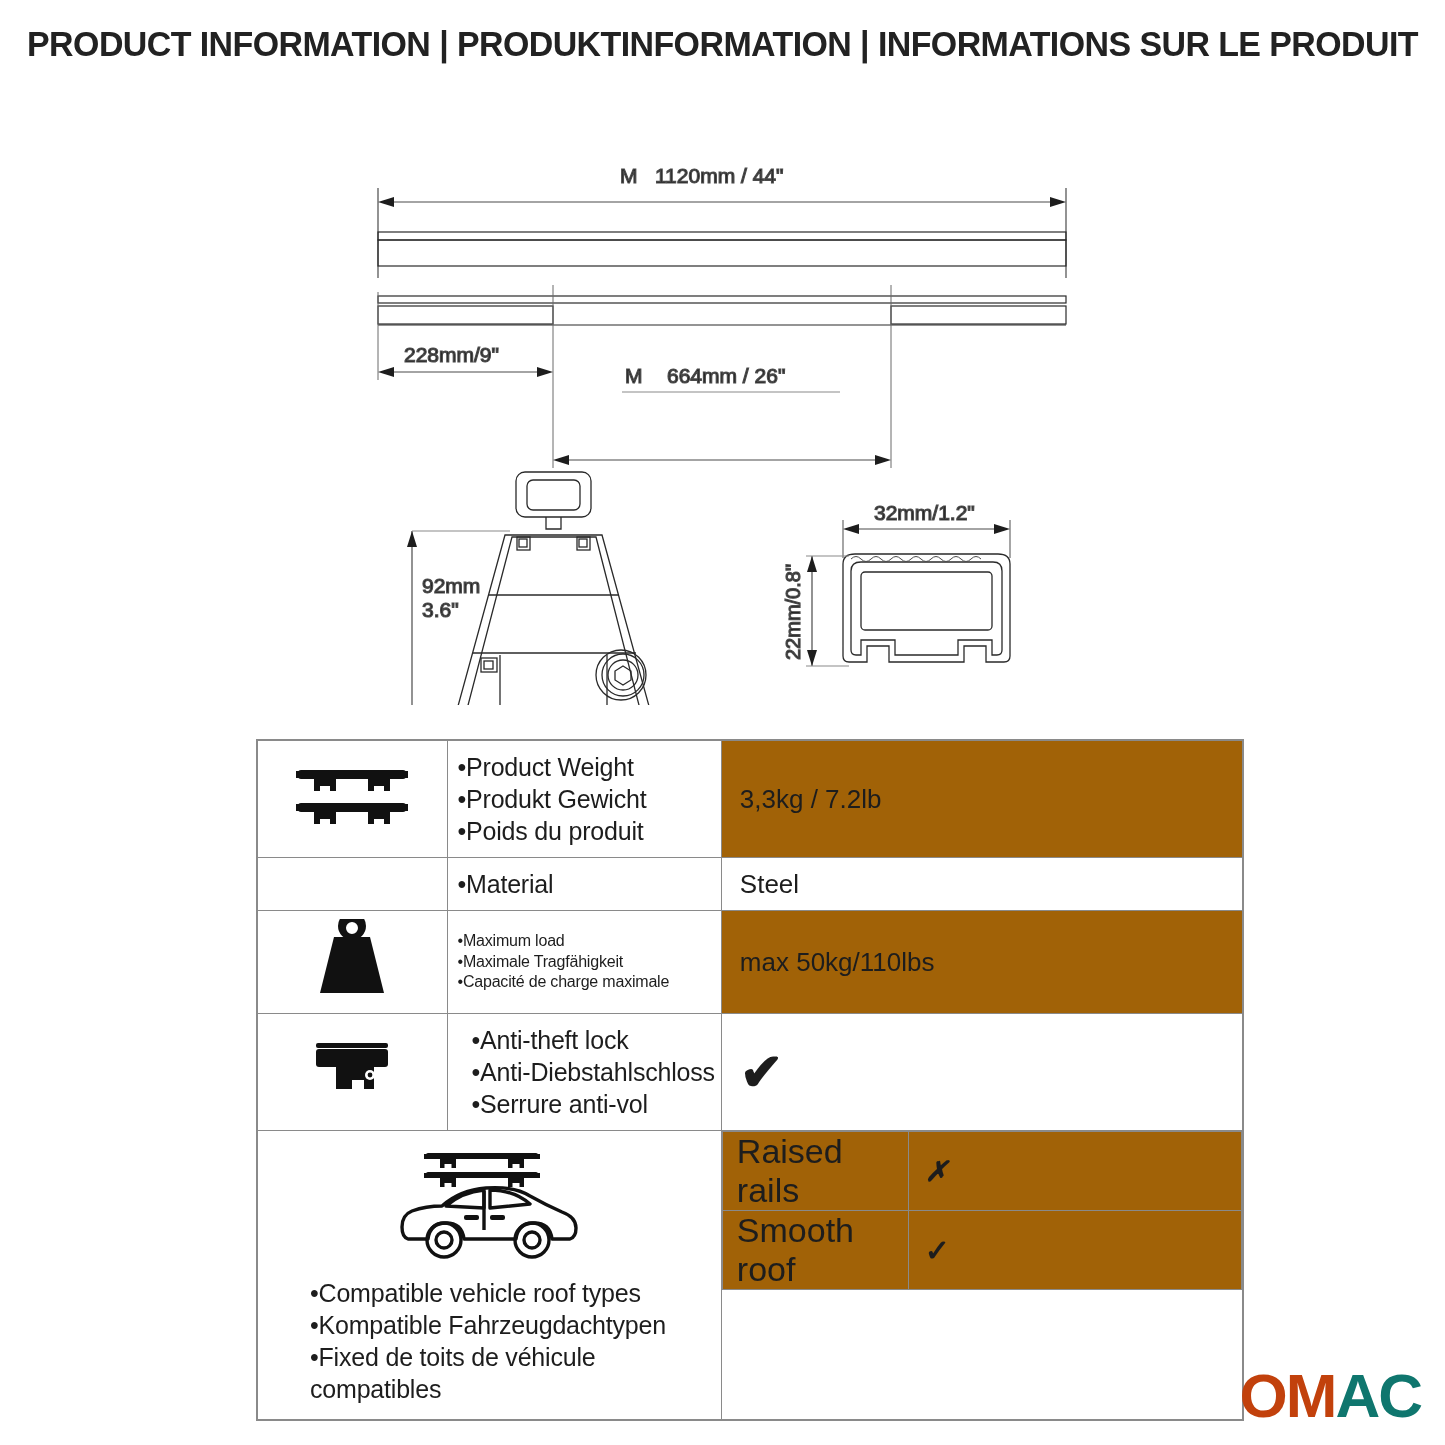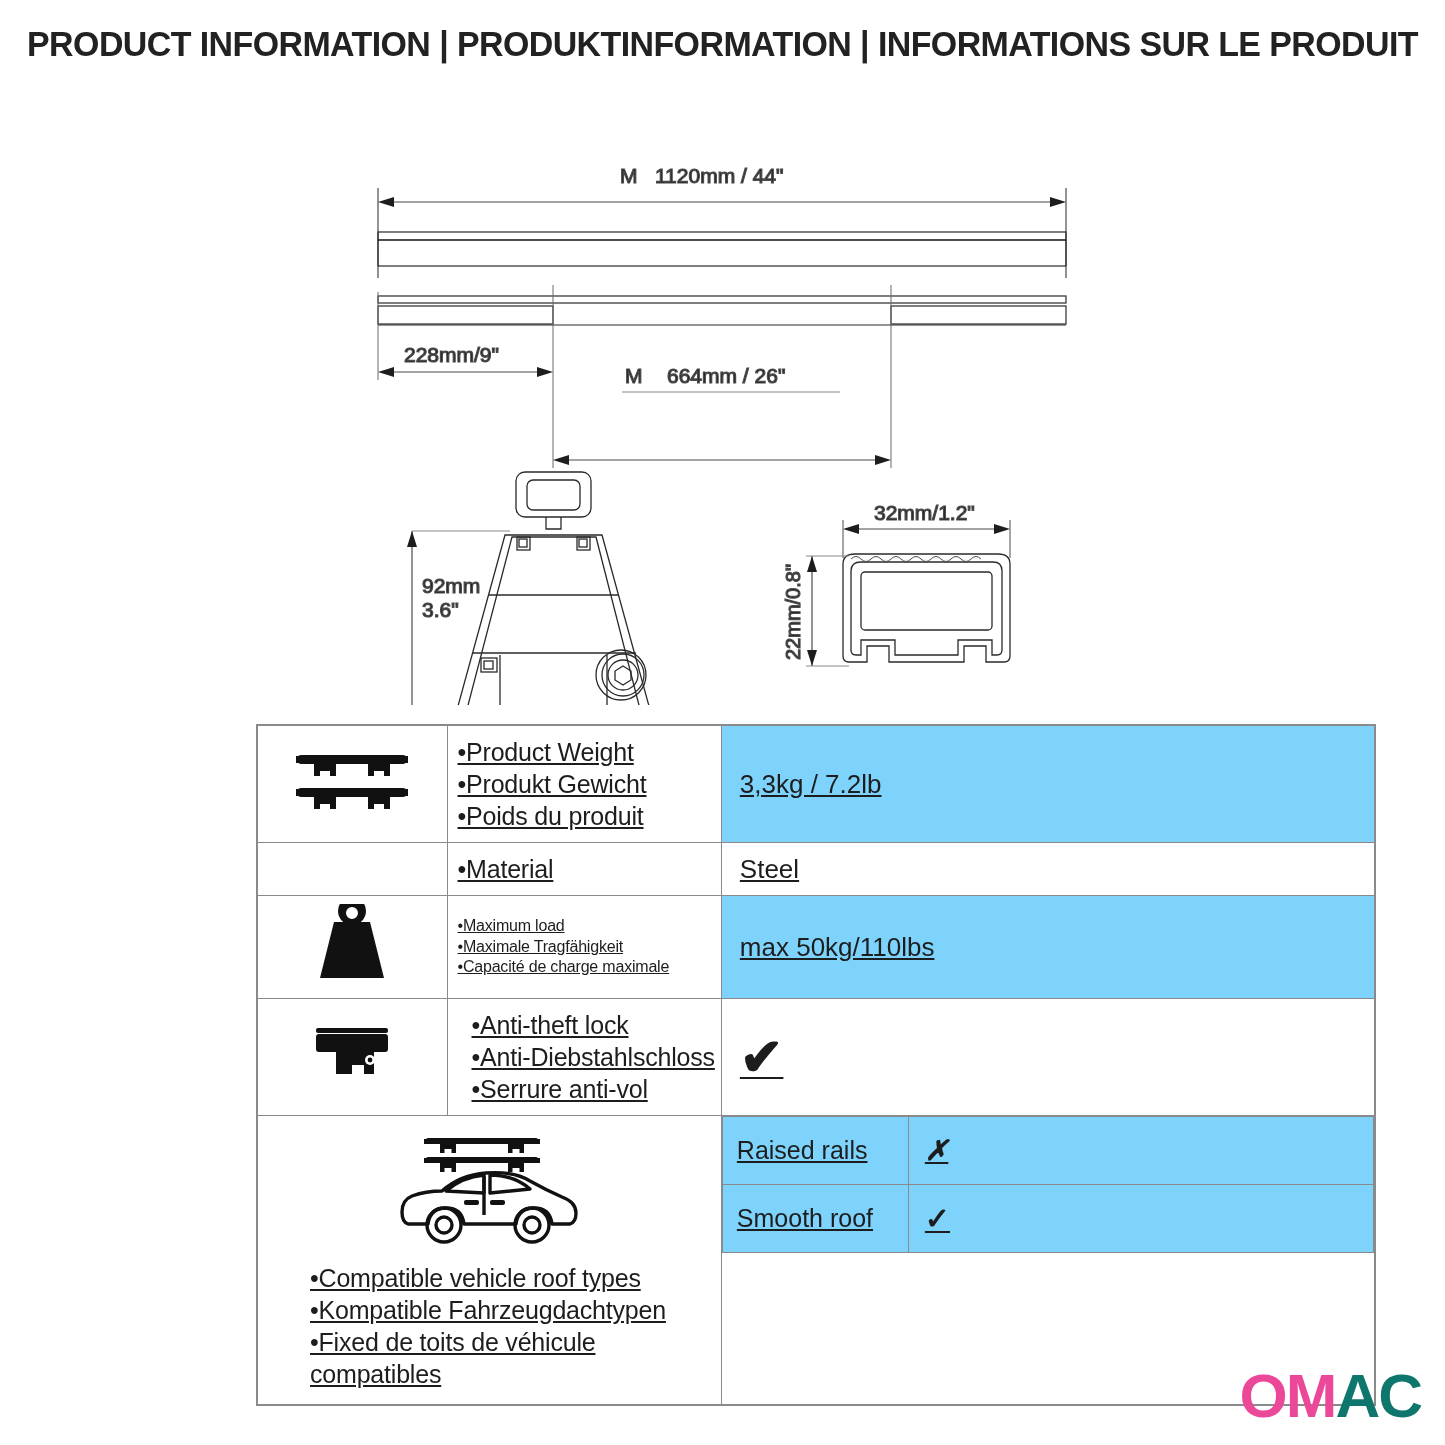--- a/index.html
+++ b/index.html
@@ -27,62 +27,61 @@
     transform: scaleX(0.97);
   }
 
   
   #drawing { position: absolute; left: 0; top: 80px; width: 1445px; height: 625px; }
   #drawing svg { display: block; }
 
   
   #spec-table {
     position: absolute;
-    left: 256px; top: 724px;
-    width: 1120px;
+    left: 256px; top: 739px;
+    width: 988px;
     border: 2px solid #8a8a8a;
     border-collapse: collapse;
     background: #ffffff;
-    text-decoration: underline;
   }
   #spec-table td { border: 1px solid #8a8a8a; vertical-align: middle; }
 
   .cell-icon { width: 190px; text-align: center; padding: 8px 4px; }
   .cell-label { width: 246px; padding: 10px 6px 10px 10px; }
   .cell-value { padding: 10px 0 10px 18px; font-size: 26px; color: #1d1d1d; }
-  .shaded { background: #7dd3fc; }
+  .shaded { background: #a16207; }
 
   .lbl-list { font-size: 25px; line-height: 1.28; color: #1d1d1d; white-space: nowrap; }
   .lbl-list div { letter-spacing: -0.2px; }
   .lbl-wrap { white-space: normal; }
 
   
   .sub-table { width: 100%; border-collapse: collapse; }
   .sub-table td { border: 1px solid #8a8a8a; height: 68px; }
   .sub-table td:first-child { border-left: none; }
   .sub-table td:last-child { border-right: none; }
   .sub-table tr:first-child td { border-top: none; }
   .sub-table tr:last-child td { border-bottom: none; }
-  .sub-name { width: 186px; padding-left: 14px; font-size: 25px; }
+  .sub-name { width: 186px; padding-left: 14px; font-size: 34px; }
   .sub-mark { padding-left: 16px; font-size: 27px; }
 
   .mark-yes { font-size: 30px; font-weight: bold; }
   .mark-no  { font-size: 28px; font-weight: bold; font-style: italic; }
   .big-check { font-size: 52px; font-weight: bold; line-height: 1; }
 
   
   #logo {
     position: absolute;
     right: 24px; bottom: 18px;
     font-size: 62px;
     font-weight: bold;
     letter-spacing: -2px;
     line-height: 1;
   }
-  #logo .blk { color: #ec4899; }
+  #logo .blk { color: #c2410c; }
   #logo .red { color: #0f766e; }
 
   .dim-txt { font-family: "Liberation Sans", sans-serif; font-size: 21px; fill: #1d1d1d; }
   .dim-txt-sm { font-family: "Liberation Sans", sans-serif; font-size: 20px; fill: #1d1d1d; }
 </style>
 </head>
 <body>
 
 <div id="title">PRODUCT INFORMATION | PRODUKTINFORMATION | INFORMATIONS SUR LE PRODUIT</div>
 

